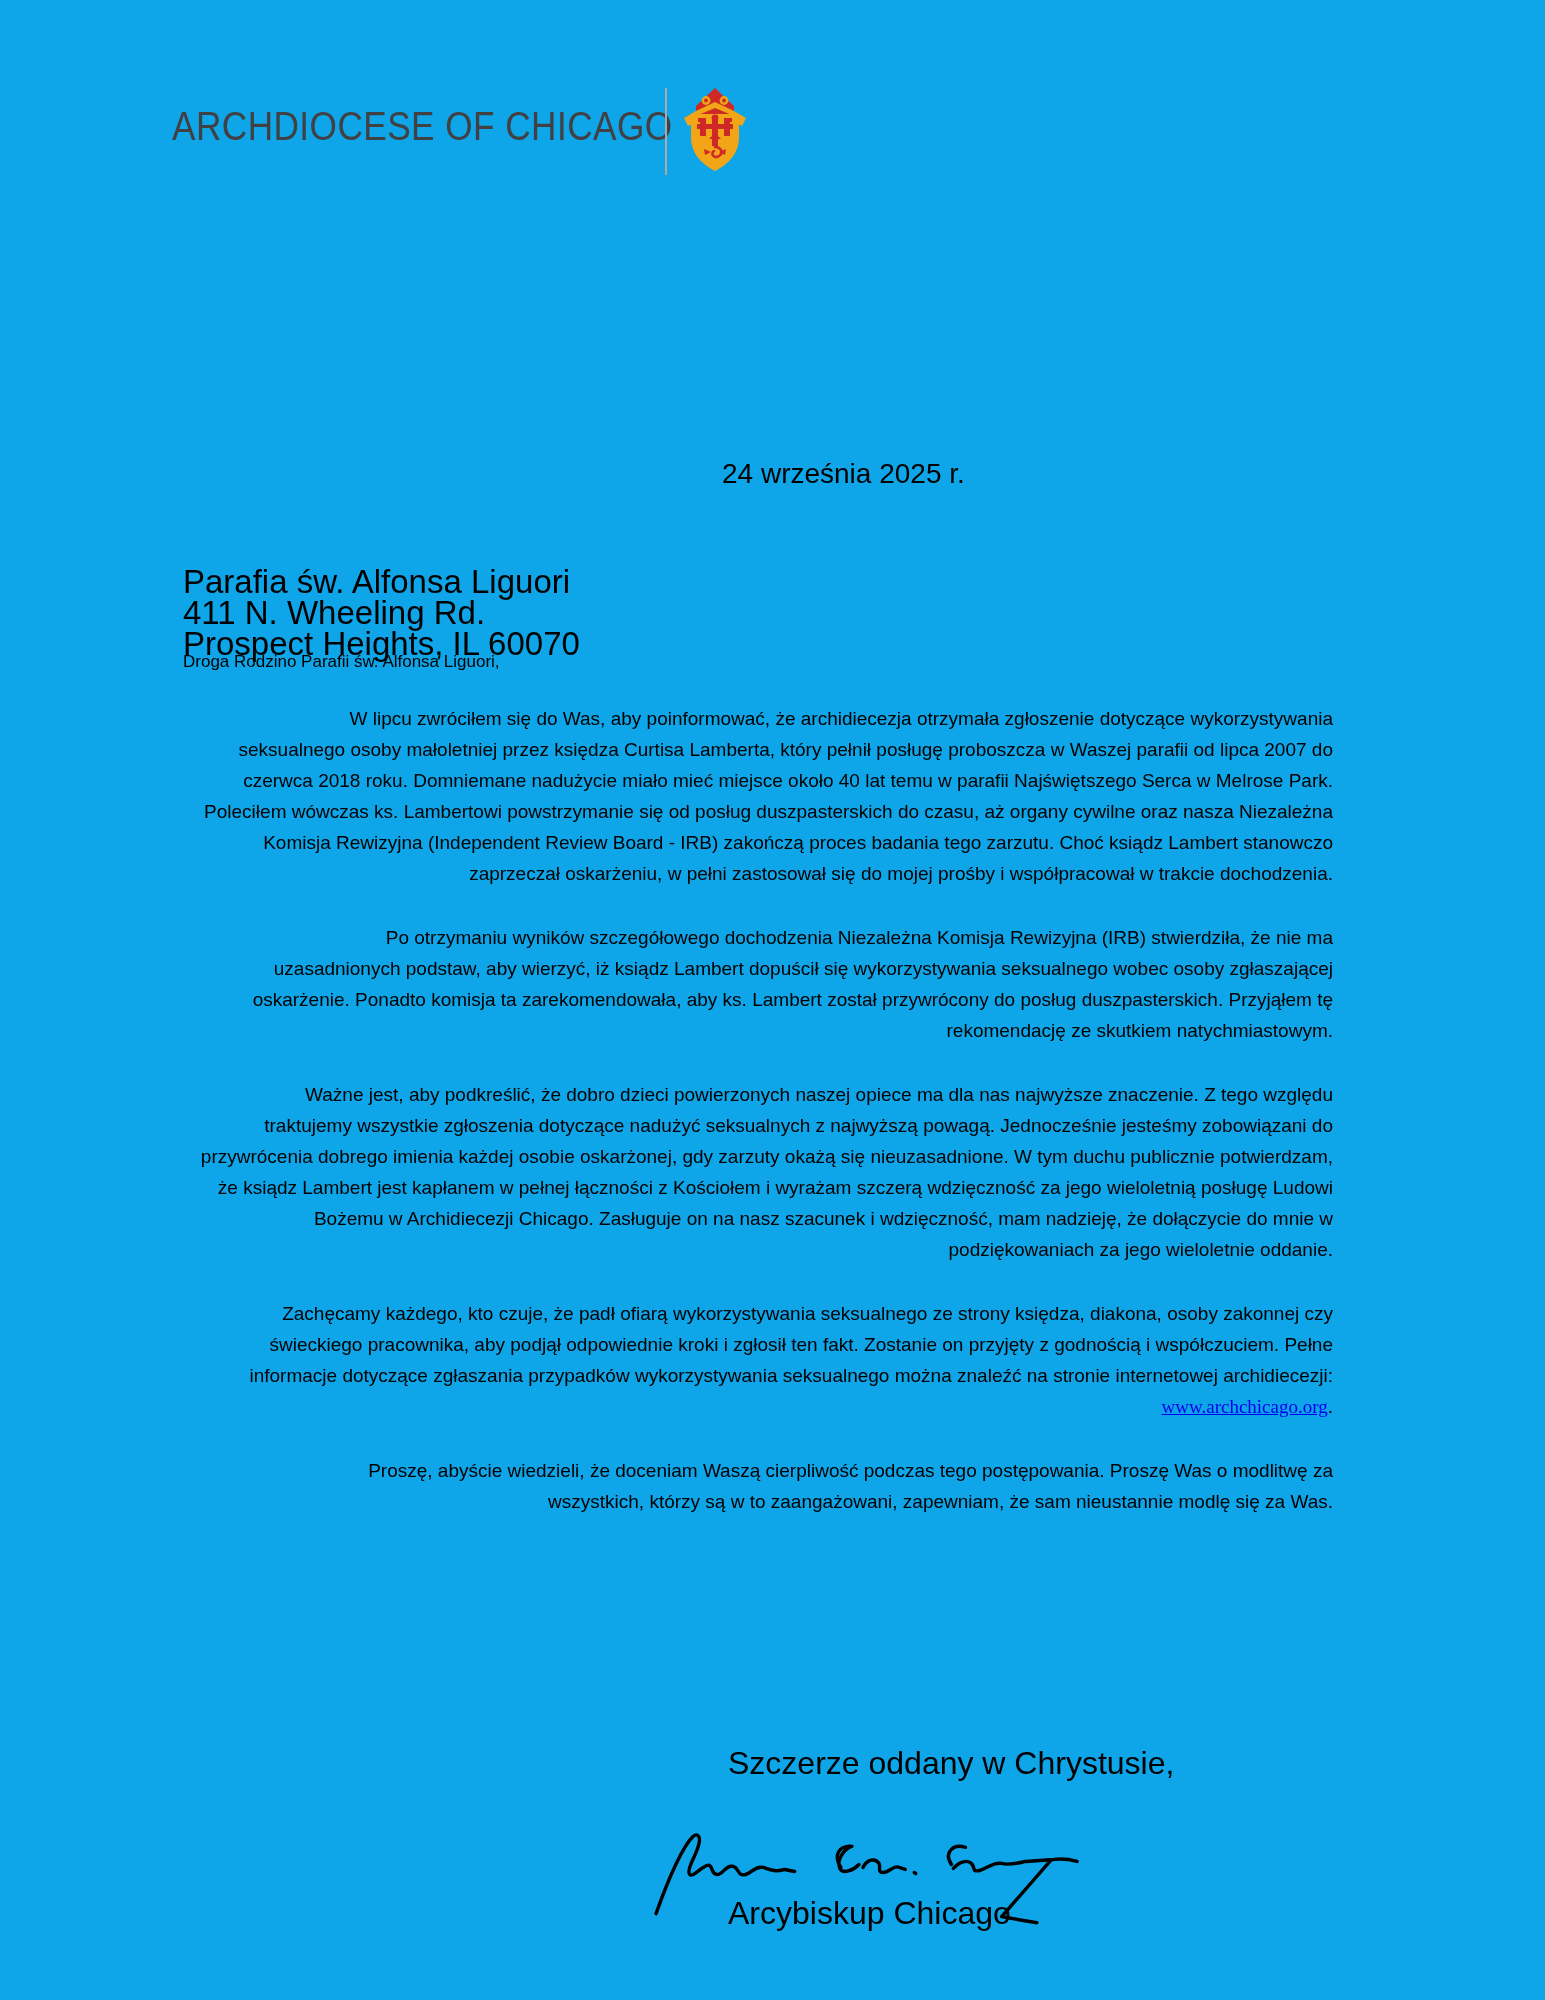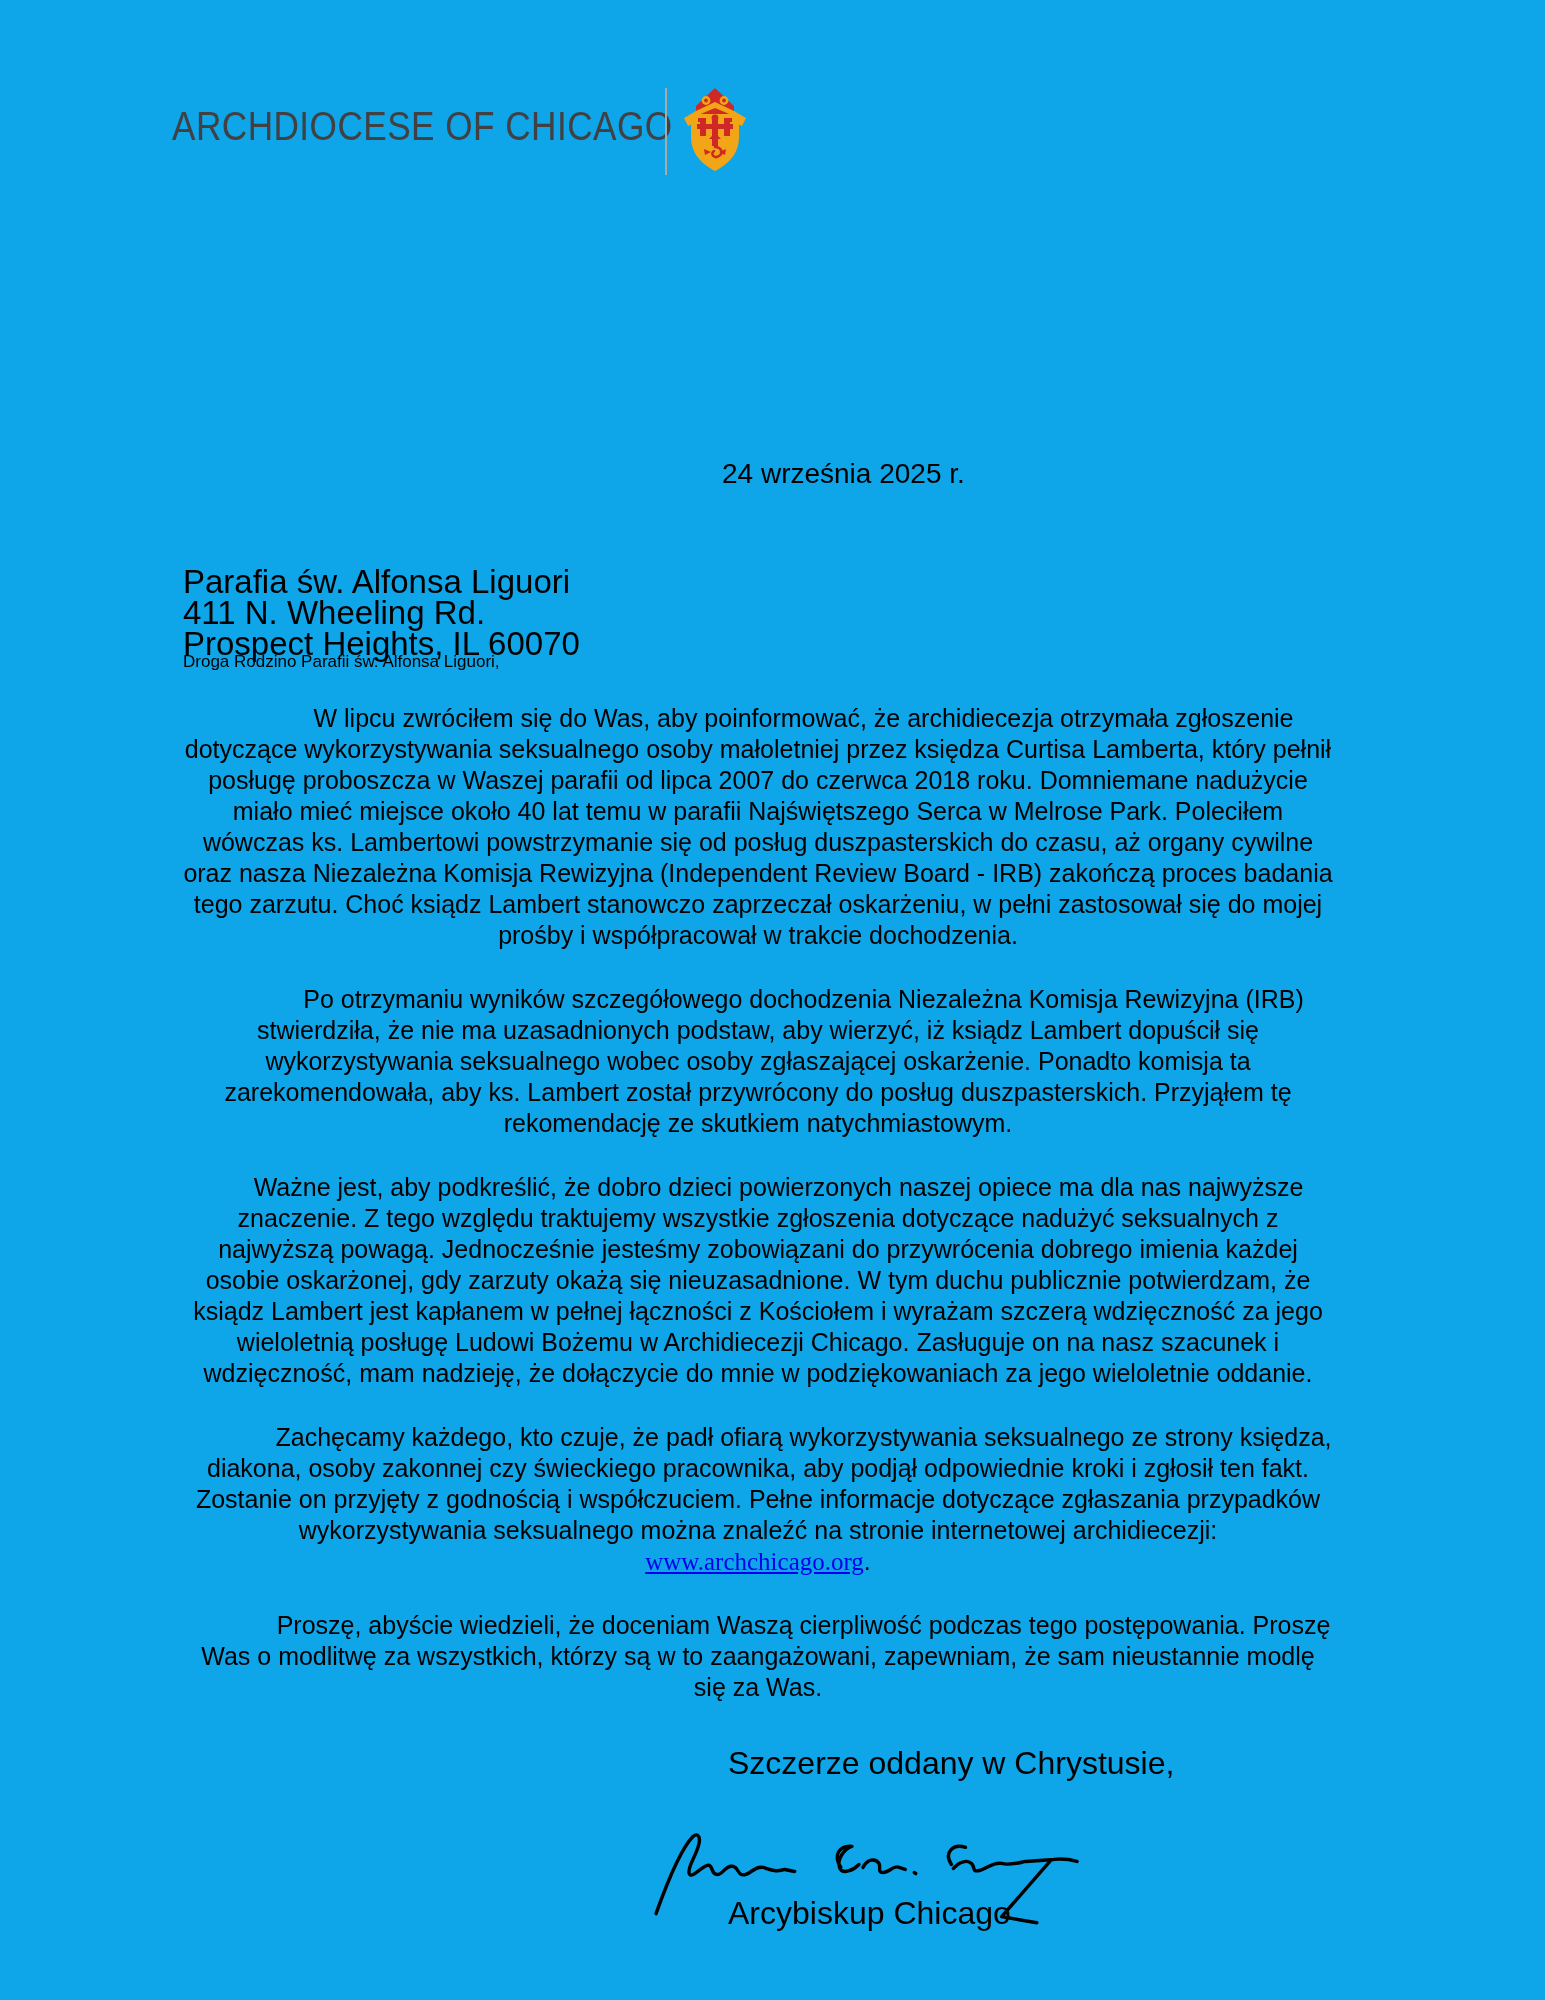--- a/index.html
+++ b/index.html
@@ -44,22 +44,22 @@
     position:absolute; left:183px; top:518px;
     font-size:33px; line-height:31px;margin-top:48px;
   }
   .salutation {
     position:absolute; left:183px; top:646px;
     font-size:17px; line-height:31px;
   }
   .body-col {
     position:absolute; left:183px; top:703px;
     width:1150px;
-    font-size:25px; line-height:31px;
-    text-align:center;
+    font-size:19px; line-height:31px;
+    text-align:right;
   }
   .body-col p { margin:0 0 33px 0; text-indent:91px; }
   .body-col p.small-indent { text-indent:41px; }
   .weblink { color:#0000EE; text-decoration:underline; cursor:pointer;font-family:Liberation Serif, serif; }
 
   
   .valediction {
     position:absolute; left:728px; top:1748px;
     font-size:32px; line-height:31px;
   }

